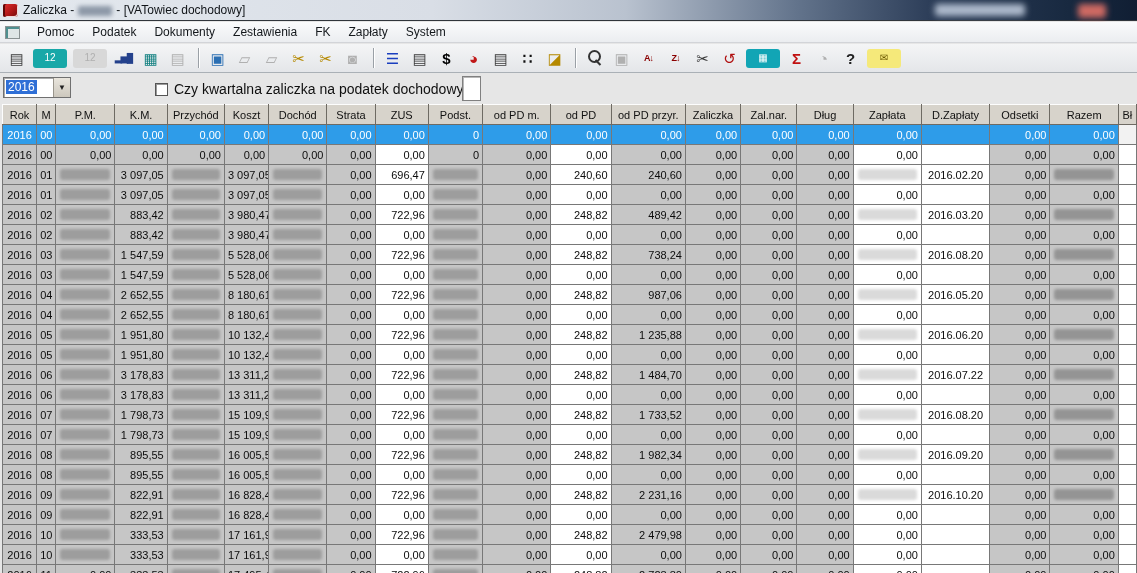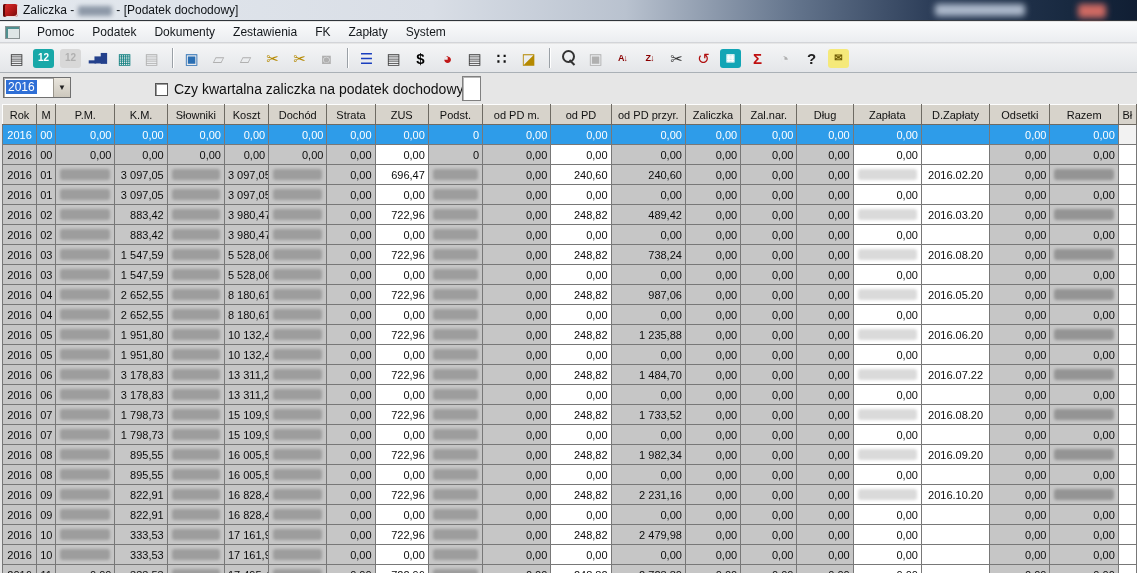--- a/index.html
+++ b/index.html
@@ -30,21 +30,21 @@
 
   
   .toolbar { position:absolute; top:44px; left:0; width:1137px; height:29px;
     background:linear-gradient(#f4f5f6,#e4e6e9); border-bottom:1px solid #aab0b6;
     display:flex; align-items:center; padding-left:4px; }
   .tbi { width:25px; height:23px; display:flex; align-items:center; justify-content:center;
     font-size:15px; line-height:1; margin-right:2px; border-radius:2px; position:relative; }
   .tbi.small { font-size:9px; font-weight:bold; letter-spacing:-1px; }
   .tbi.bold { font-weight:bold; }
   .tbi.disabled { color:#b0b0b0 !important; }
-  .tbi.boxed { font-size:10px; font-weight:bold; border-radius:3px; width:21px; height:19px; margin:0 4px 0 2px; }
+  .tbi.boxed { font-size:10px; font-weight:normal; border-radius:3px; width:34px; height:19px; margin:0 4px 0 2px; }
   .tb-sep { width:1px; height:20px; background:#9aa0a6; margin:0 6px; box-shadow:1px 0 0 #fff; }
   .tbi[data-name="search-icon"]::before { content:""; width:9px; height:9px; border:2px solid #333;
     border-radius:50%; position:absolute; top:3px; left:6px; }
   .tbi[data-name="search-icon"]::after { content:""; width:2px; height:7px; background:#333;
     position:absolute; top:12px; left:15px; transform:rotate(-45deg); }
 
   
   .filterbar { position:absolute; top:74px; left:0; width:1137px; height:30px; background:#e6e6e6; font-size:12px; }
   .combo { position:absolute; left:3px; top:3px; width:68px; height:21px; background:#fff;
     border:1px solid #707070; box-shadow:inset 1px 1px 0 #aaa; display:flex; }
@@ -76,21 +76,21 @@
   .blob.mid { background:#9d9d9d; }
   .blob.light { background:#dadada; }
   .blob.dark { background:#949494; }
 </style>
 </head>
 <body data-name="app-window">
 
 <div class="titlebar" data-name="title-bar">
   <span class="app-icon" data-name="app-book-icon"></span>
   <span class="title-text" data-name="window-title">
-    <span>Zaliczka -</span><span class="title-redacted" data-name="redacted-title-segment"></span><span>- [Podatek dochodowy]</span>
+    <span>Zaliczka -</span><span class="title-redacted" data-name="redacted-title-segment"></span><span>- [VATowiec dochodowy]</span>
   </span>
   <span class="win-blob blob-light" data-name="window-buttons-blur"></span>
   <span class="win-blob blob-close" data-name="close-button-blur"></span>
 </div>
 
 <div class="menubar" data-name="menu-bar">
   <span class="mdi-icon" data-name="mdi-child-icon"></span>
   <span class="menu-items" data-name="menu-items" style="display:flex;">
       <span class="menu-item" data-name="menu-item-pomoc">Pomoc</span>
       <span class="menu-item" data-name="menu-item-operacje">Podatek</span>
@@ -174,21 +174,21 @@
         <col style="width: 60px;">
         <col style="width: 68px;">
         <col style="width: 18px;">
       </colgroup>
     <thead>
         <tr data-name="header-row">
           <th data-name="col-header-rok">Rok</th>
           <th data-name="col-header-m">M</th>
           <th data-name="col-header-pm">P.M.</th>
           <th data-name="col-header-km">K.M.</th>
-          <th data-name="col-header-prz">Słowniki</th>
+          <th data-name="col-header-prz">Przychód</th>
           <th data-name="col-header-koszt">Koszt</th>
           <th data-name="col-header-doch">Dochód</th>
           <th data-name="col-header-strata">Strata</th>
           <th data-name="col-header-zus">ZUS</th>
           <th data-name="col-header-podst">Podst.</th>
           <th data-name="col-header-odpdm">od PD m.</th>
           <th data-name="col-header-odpd">od PD</th>
           <th data-name="col-header-przyr">od PD przyr.</th>
           <th data-name="col-header-zal">Zaliczka</th>
           <th data-name="col-header-zalnar">Zal.nar.</th>

